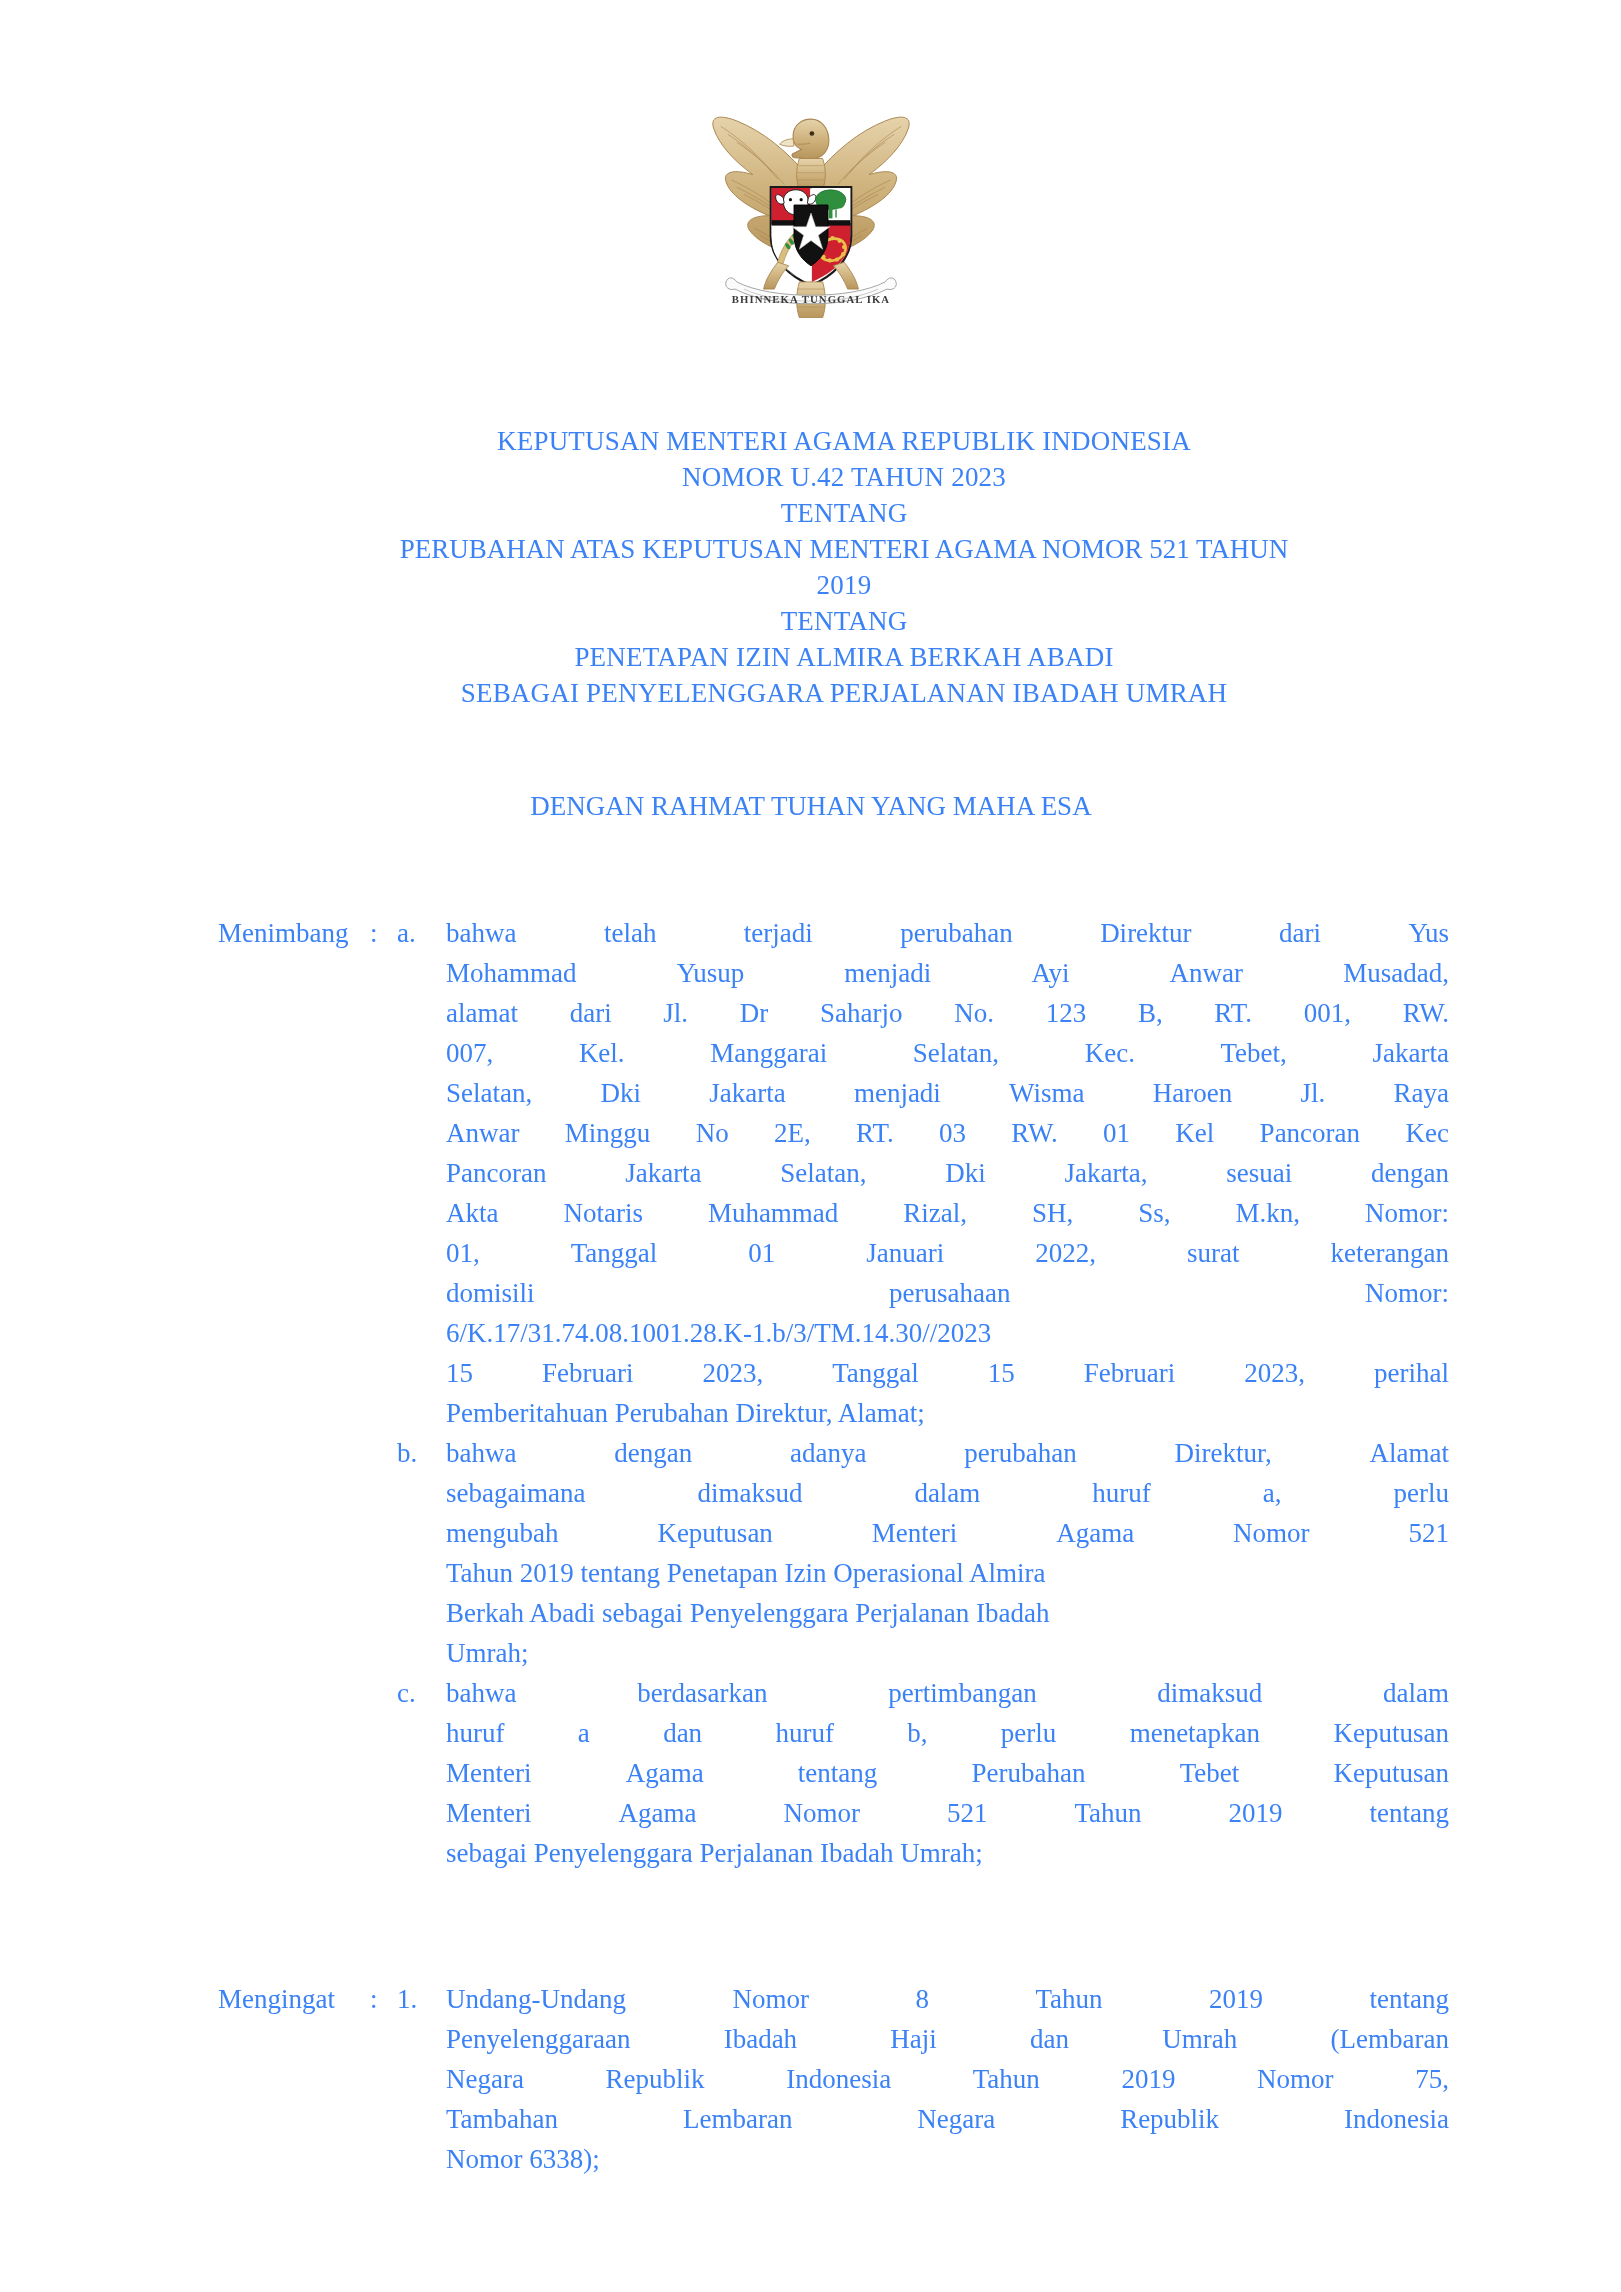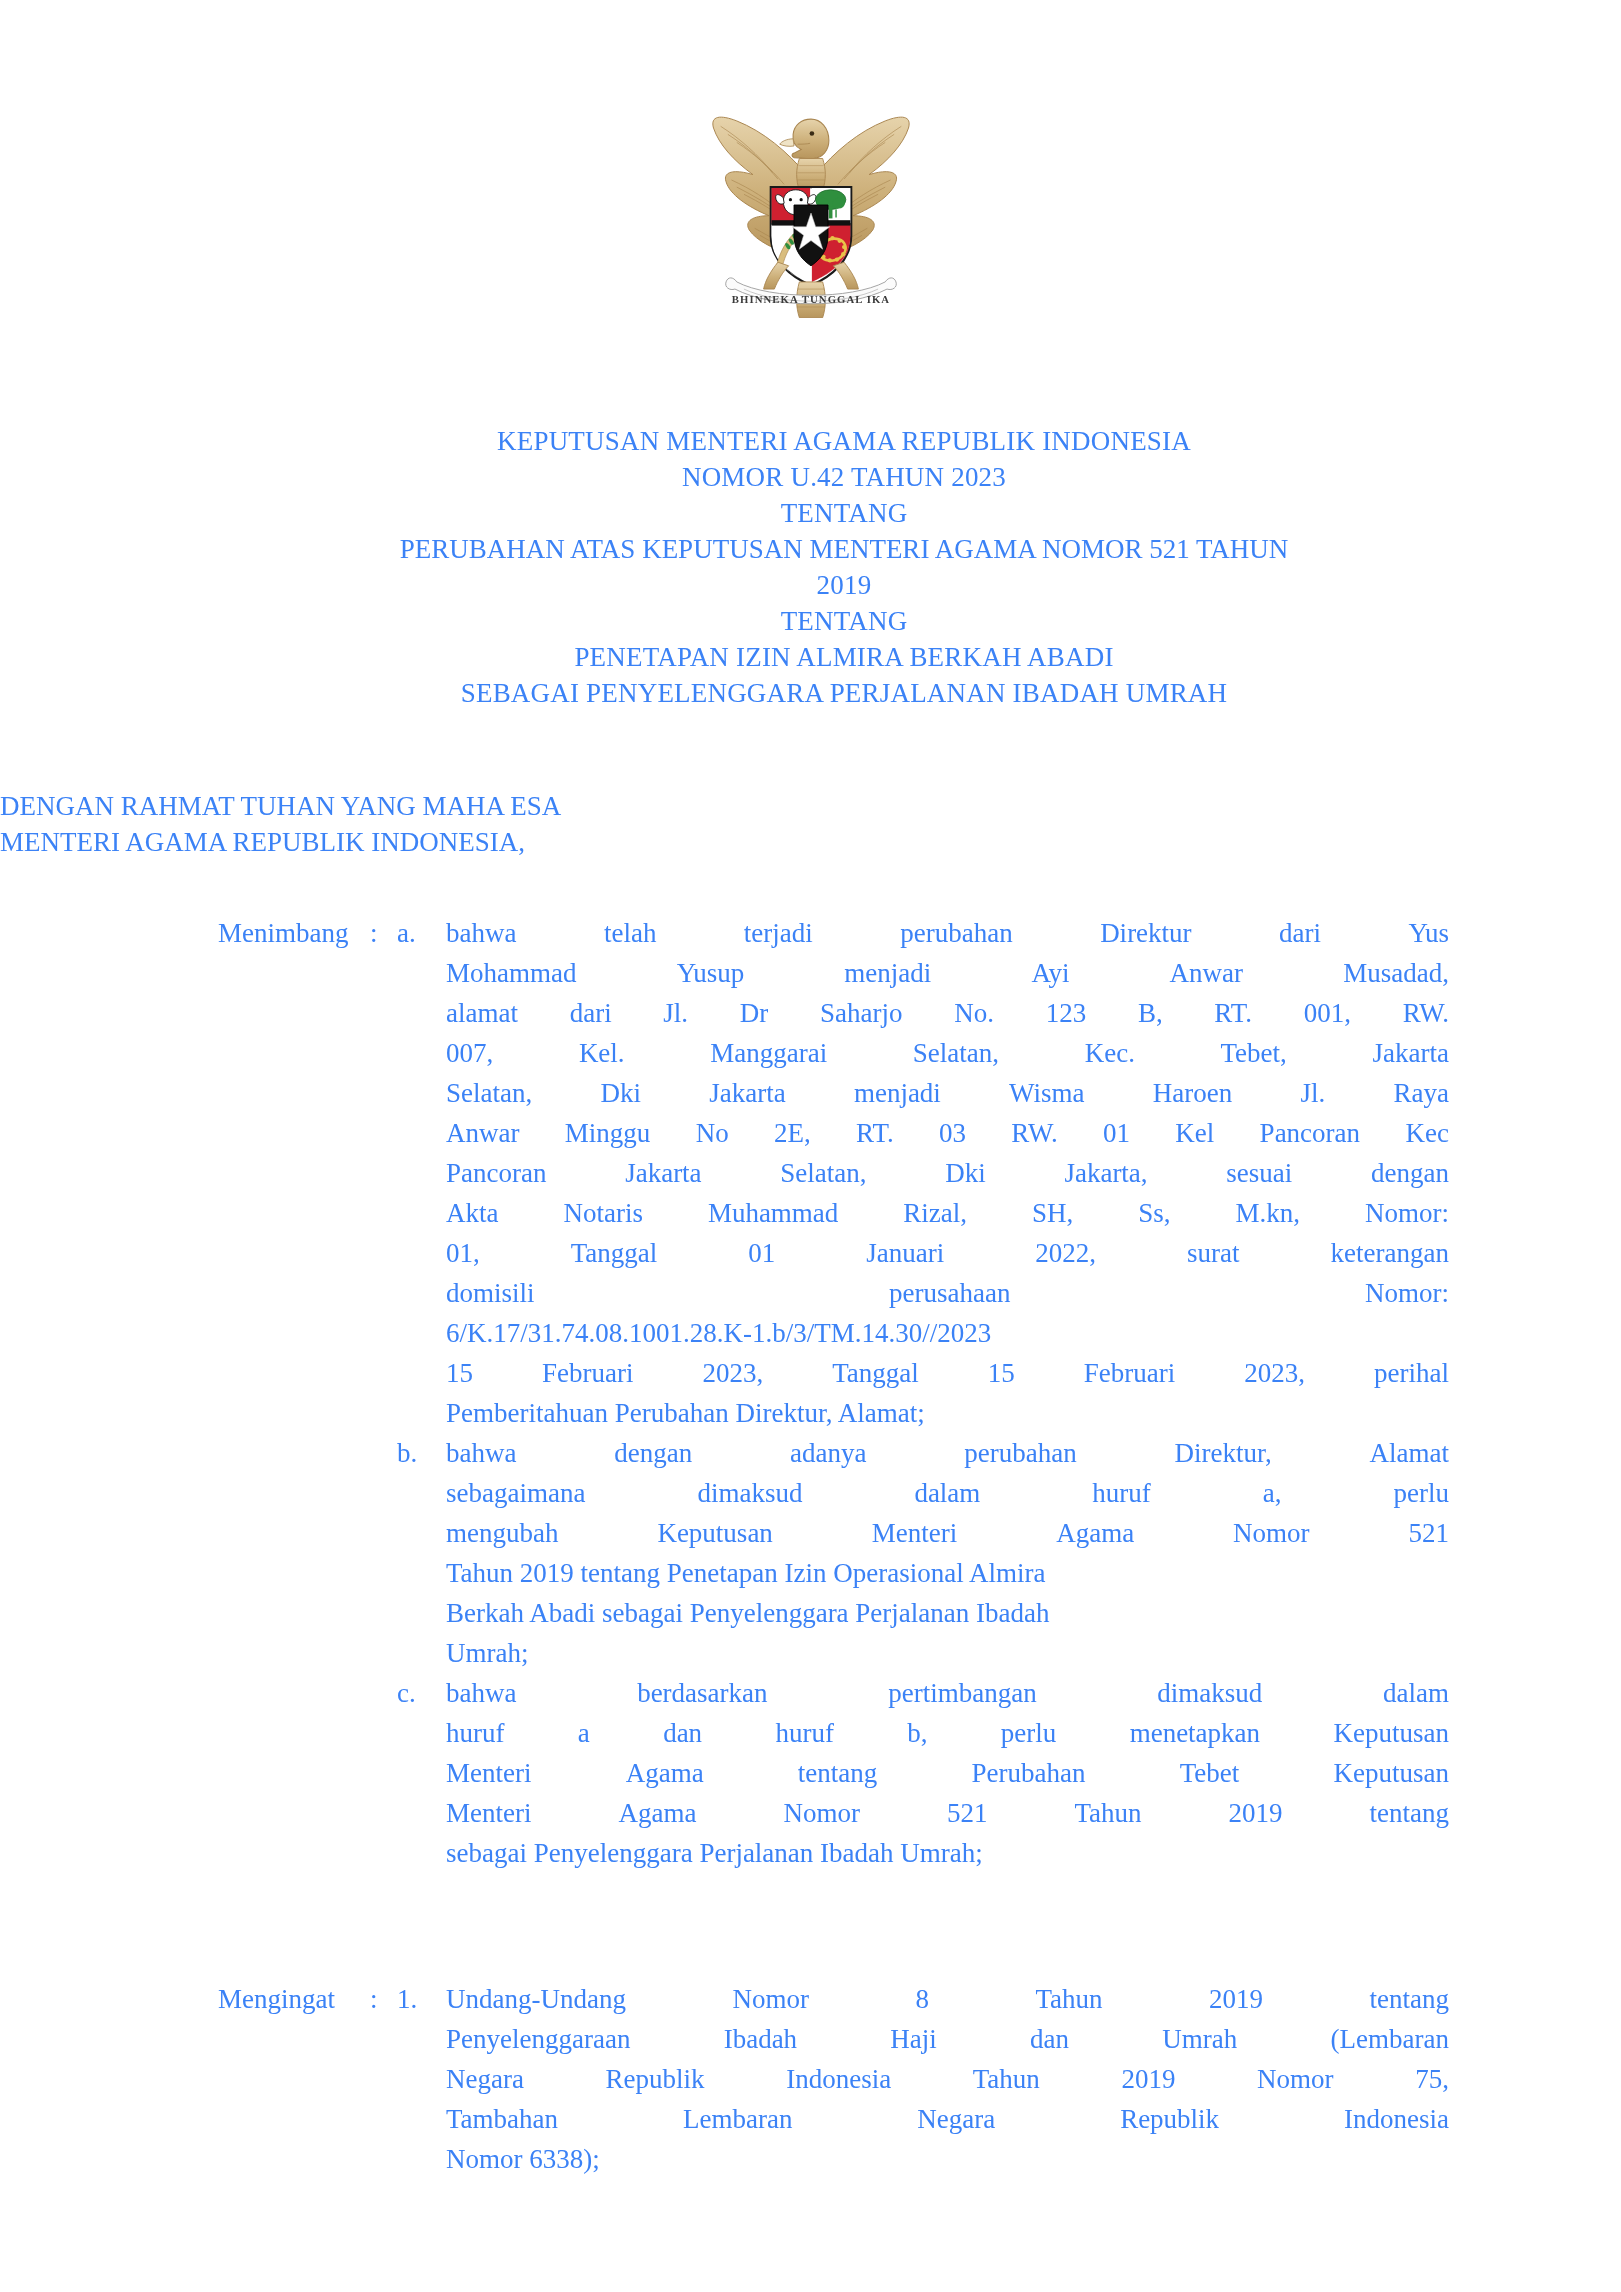--- a/index.html
+++ b/index.html
@@ -47,20 +47,21 @@
     padding-left: 33px;
   }
   .title-block .tline { white-space: pre; }
   .title-block .wide { letter-spacing: 0px; }
 
   .preamble {
     position: absolute;
     top: 766px;
     left: 0;
     width: 100%;
+    text-align: center;
     font-size: 27px;
     line-height: 36px;
   }
 
   
   .section {
     position: absolute;
     left: 218px;
     width: 1231px;
     font-size: 27px;
@@ -268,21 +269,20 @@
     <div class="tline">TENTANG</div>
     <div class="tline wide">PERUBAHAN ATAS KEPUTUSAN MENTERI AGAMA NOMOR 521 TAHUN</div>
     <div class="tline">2019</div>
     <div class="tline">TENTANG</div>
     <div class="tline">PENETAPAN IZIN ALMIRA BERKAH ABADI</div>
     <div class="tline">SEBAGAI PENYELENGGARA PERJALANAN IBADAH UMRAH</div>
   </div>
 
   <div class="preamble">
     <div class="tline">DENGAN RAHMAT TUHAN YANG MAHA ESA</div>
-    <div class="tline">MENTERI AGAMA REPUBLIK INDONESIA,</div>
   </div>
 
   <div class="section" id="sec-menimbang">
     <div class="srow">
       <div class="slabel">Menimbang</div>
       <div class="scolon">:</div>
       <div class="sitems">
           <div class="item">
             <div class="item-marker">a.</div>
             <div class="item-text">

